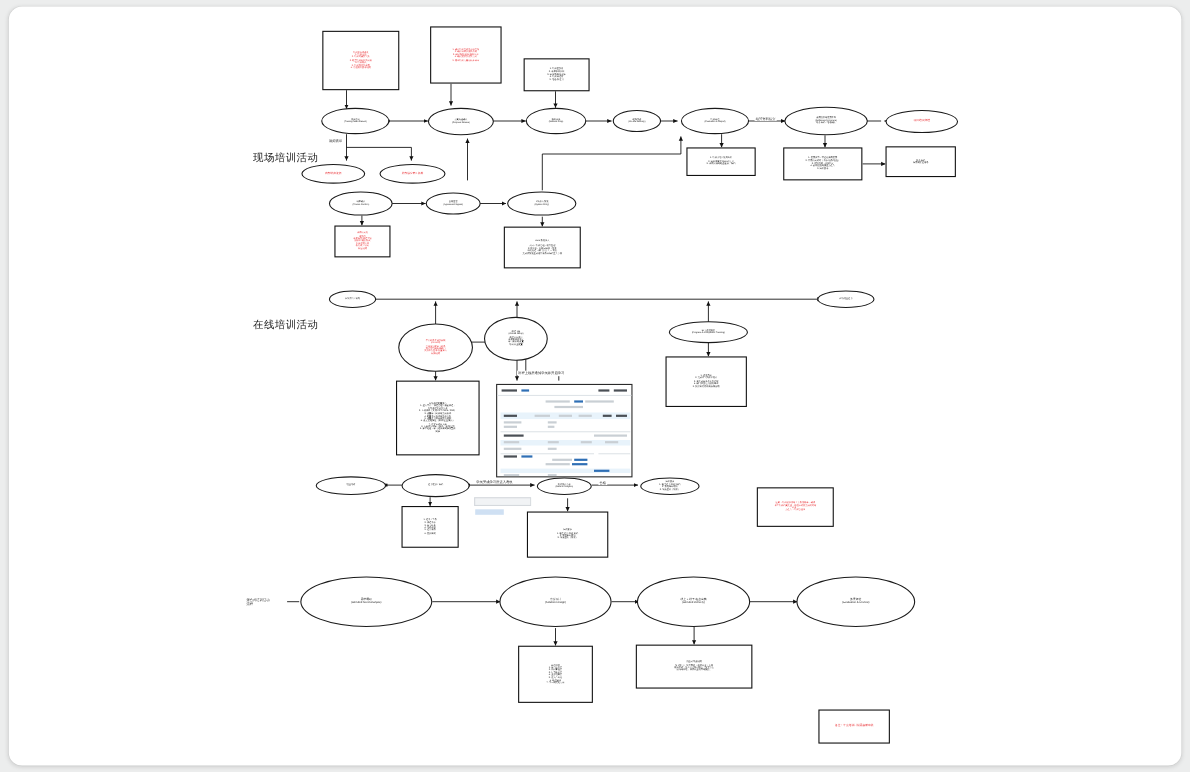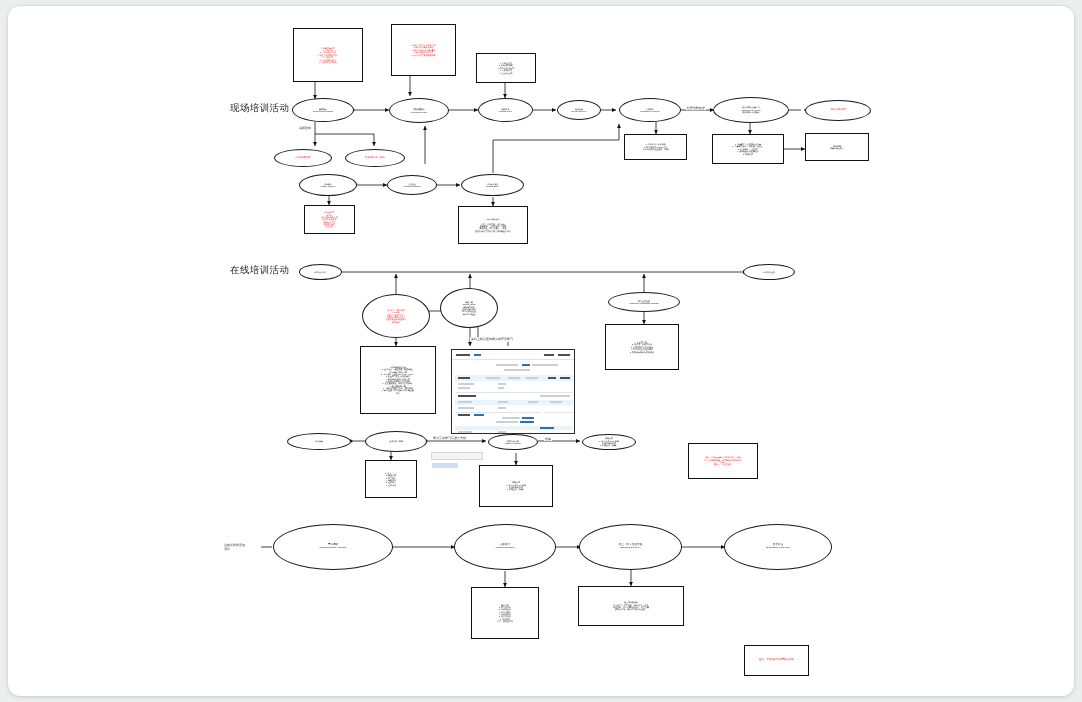--- a/index.html
+++ b/index.html
@@ -53,20 +53,21 @@
   .t25  { font-size: 2.5px; }
   .red  { color: #e8262b; }
   
   .section-label {
     position: absolute;
     font-size: 9.5px;
     color: #1b1b1b;
     letter-spacing: 0.4px;
     white-space: pre-line;
     line-height: 1.25;
+    margin-top: 36px;
   }
   .tiny-label {
     position: absolute;
     font-size: 3px;
     color: #1b1b1b;
     white-space: pre-line;
     line-height: 1.2;
   }
   .edge-label {
     position: absolute;
@@ -178,21 +179,21 @@
         <path d="M385,541 L447,541" marker-end="url(#ah)"></path>
         <path d="M548,541 L573,541" marker-end="url(#ah)"></path>
         <path d="M673,541 L717,541" marker-end="url(#ah)"></path>
         <path d="M253,541 L264,541"></path>
         <path d="M497,565 L497,581" marker-end="url(#ah)"></path>
         <path d="M623,564 L623,580" marker-end="url(#ah)"></path>
       </g>
     </svg>
 
     <div class="section-label" style="left:222px; top:96px;">现场培训活动</div>
-    <div class="section-label" style="left:222px; top:258px;">在线培训活动</div>
+    <div class="section-label" style="left:222px; top:248px;">在线培训活动</div>
     <div class="tiny-label" style="left:216px; top:538px; width:48px;">混合式培训活动
 流程</div>
 
     <div class="node rect" style="left:285px; top:22px; width:70px; height:54px;">
       <span class="node-txt t2 red">培训需求调研表
 1. 培训主题
 2. 培训对象及人数
 3. 期望培训时间及时长
 4. 培训形式
 5. 培训预算及费用

